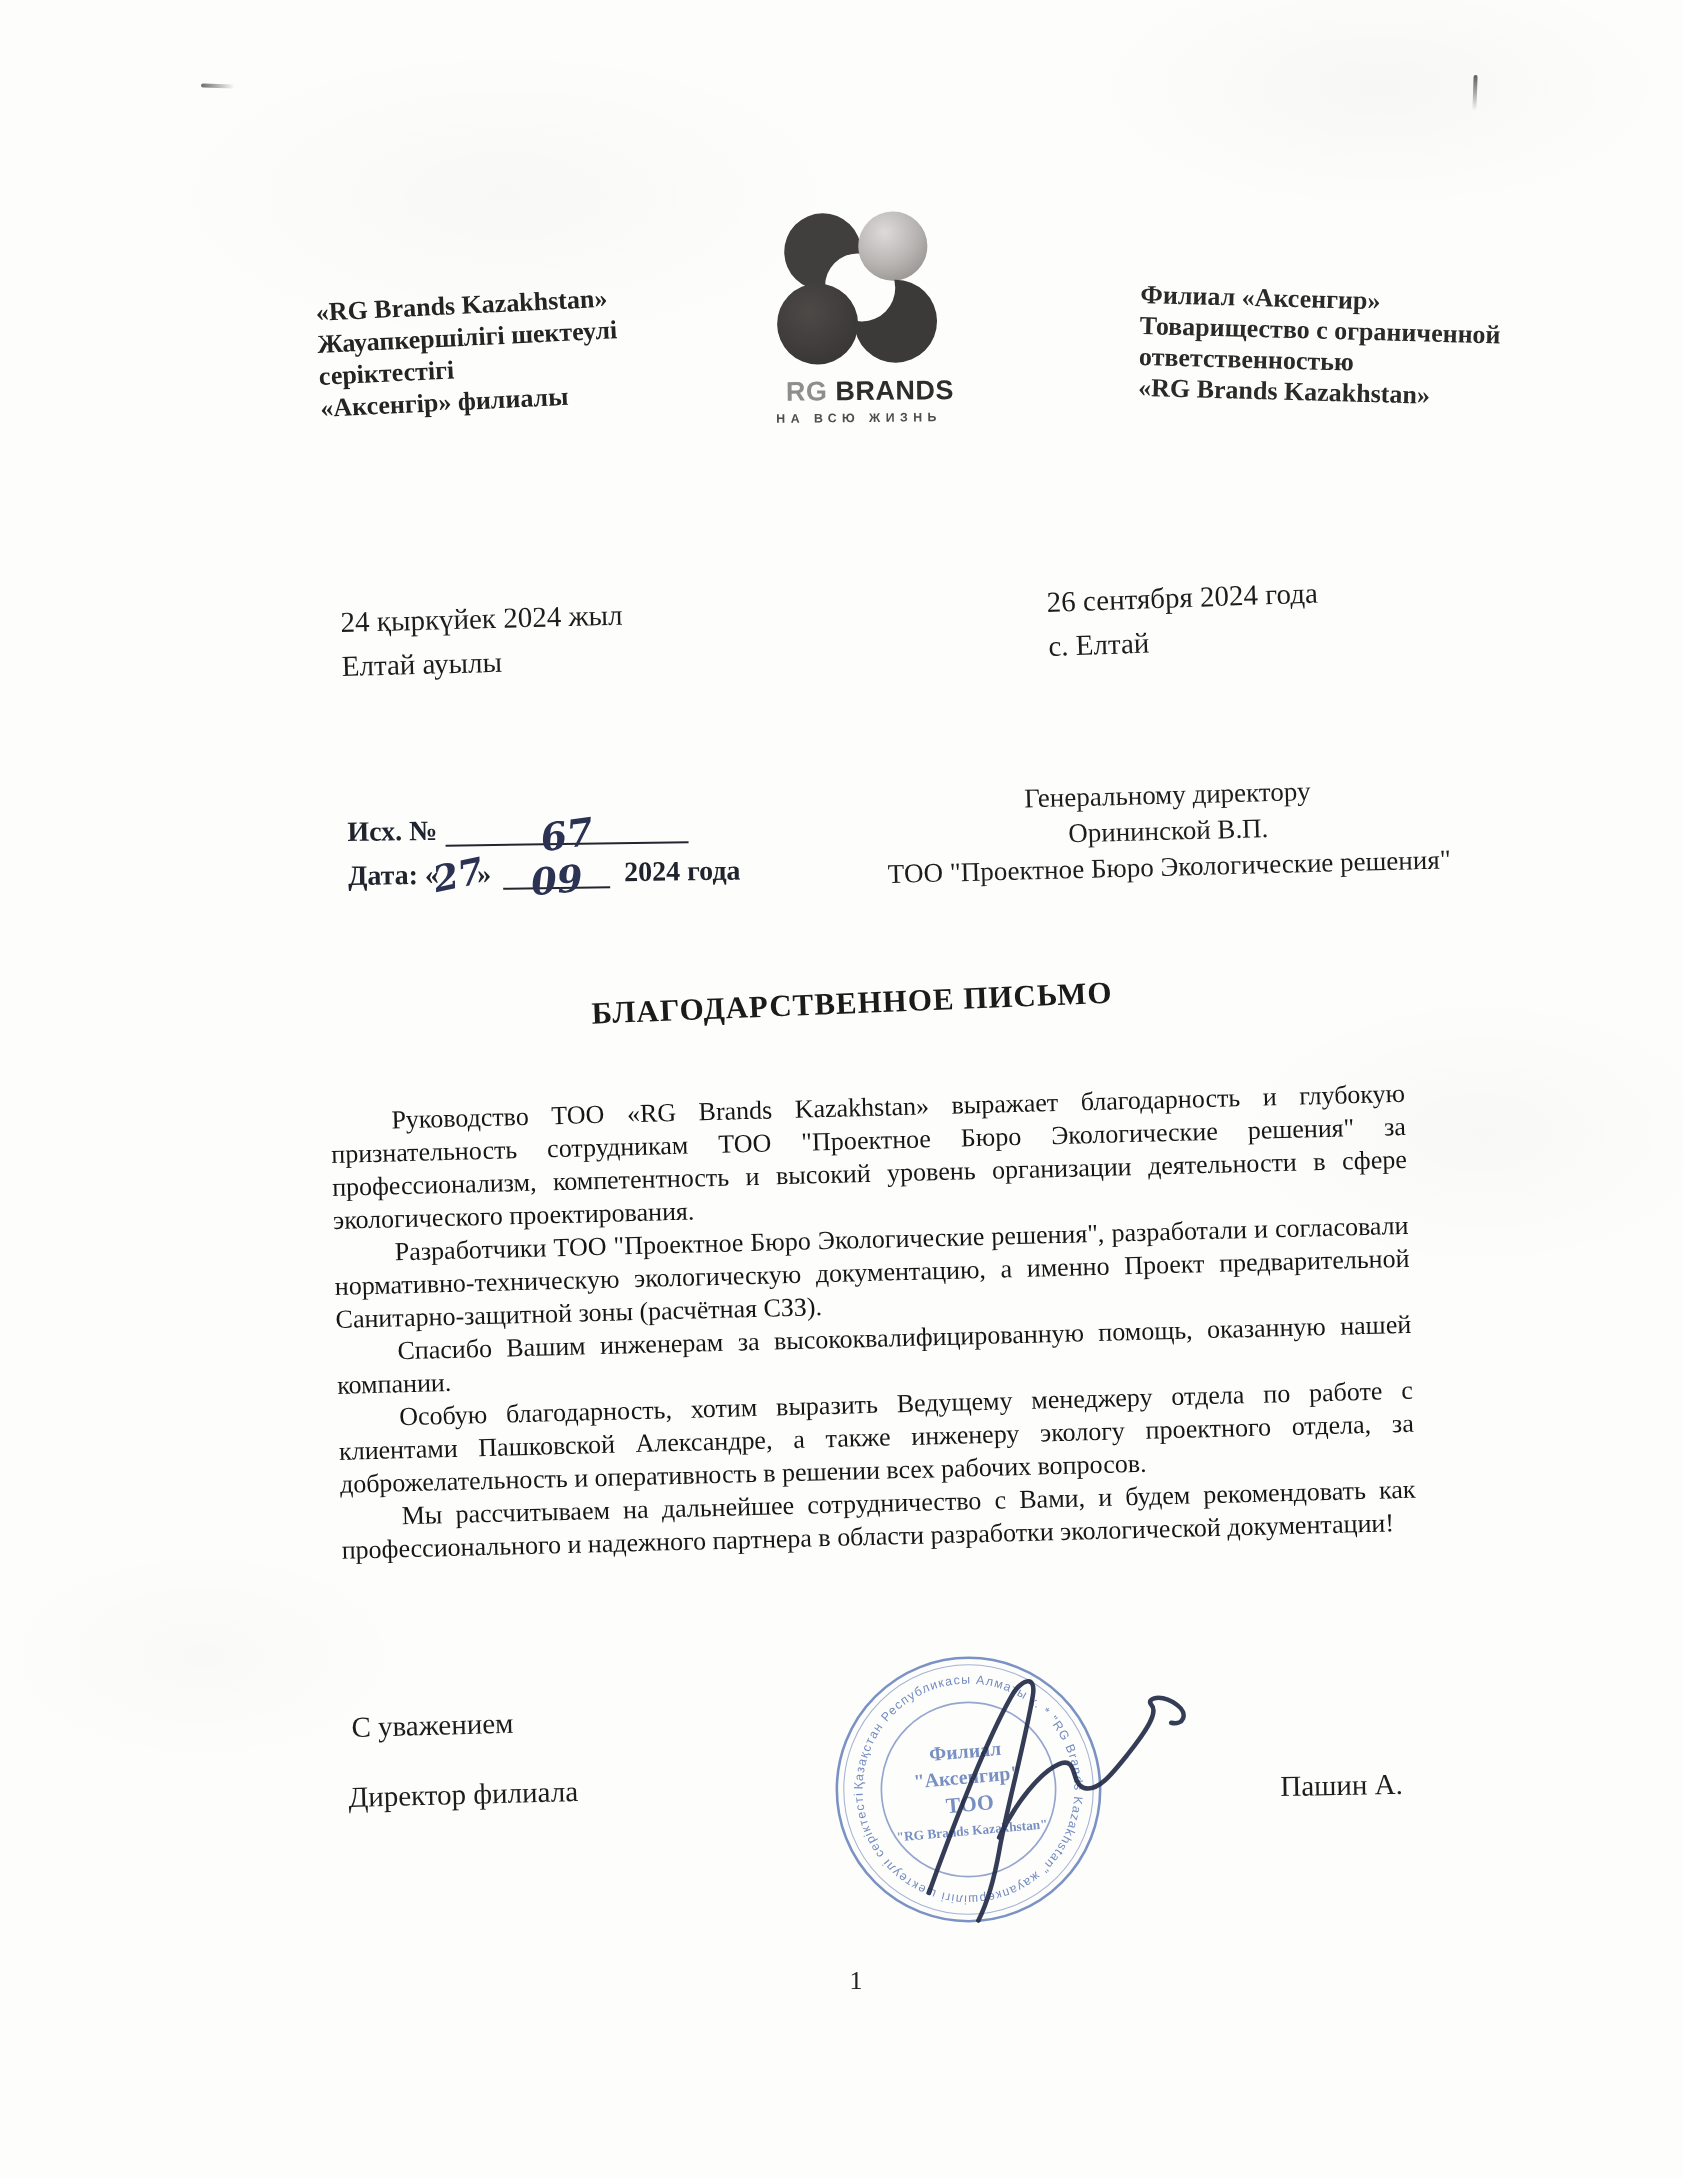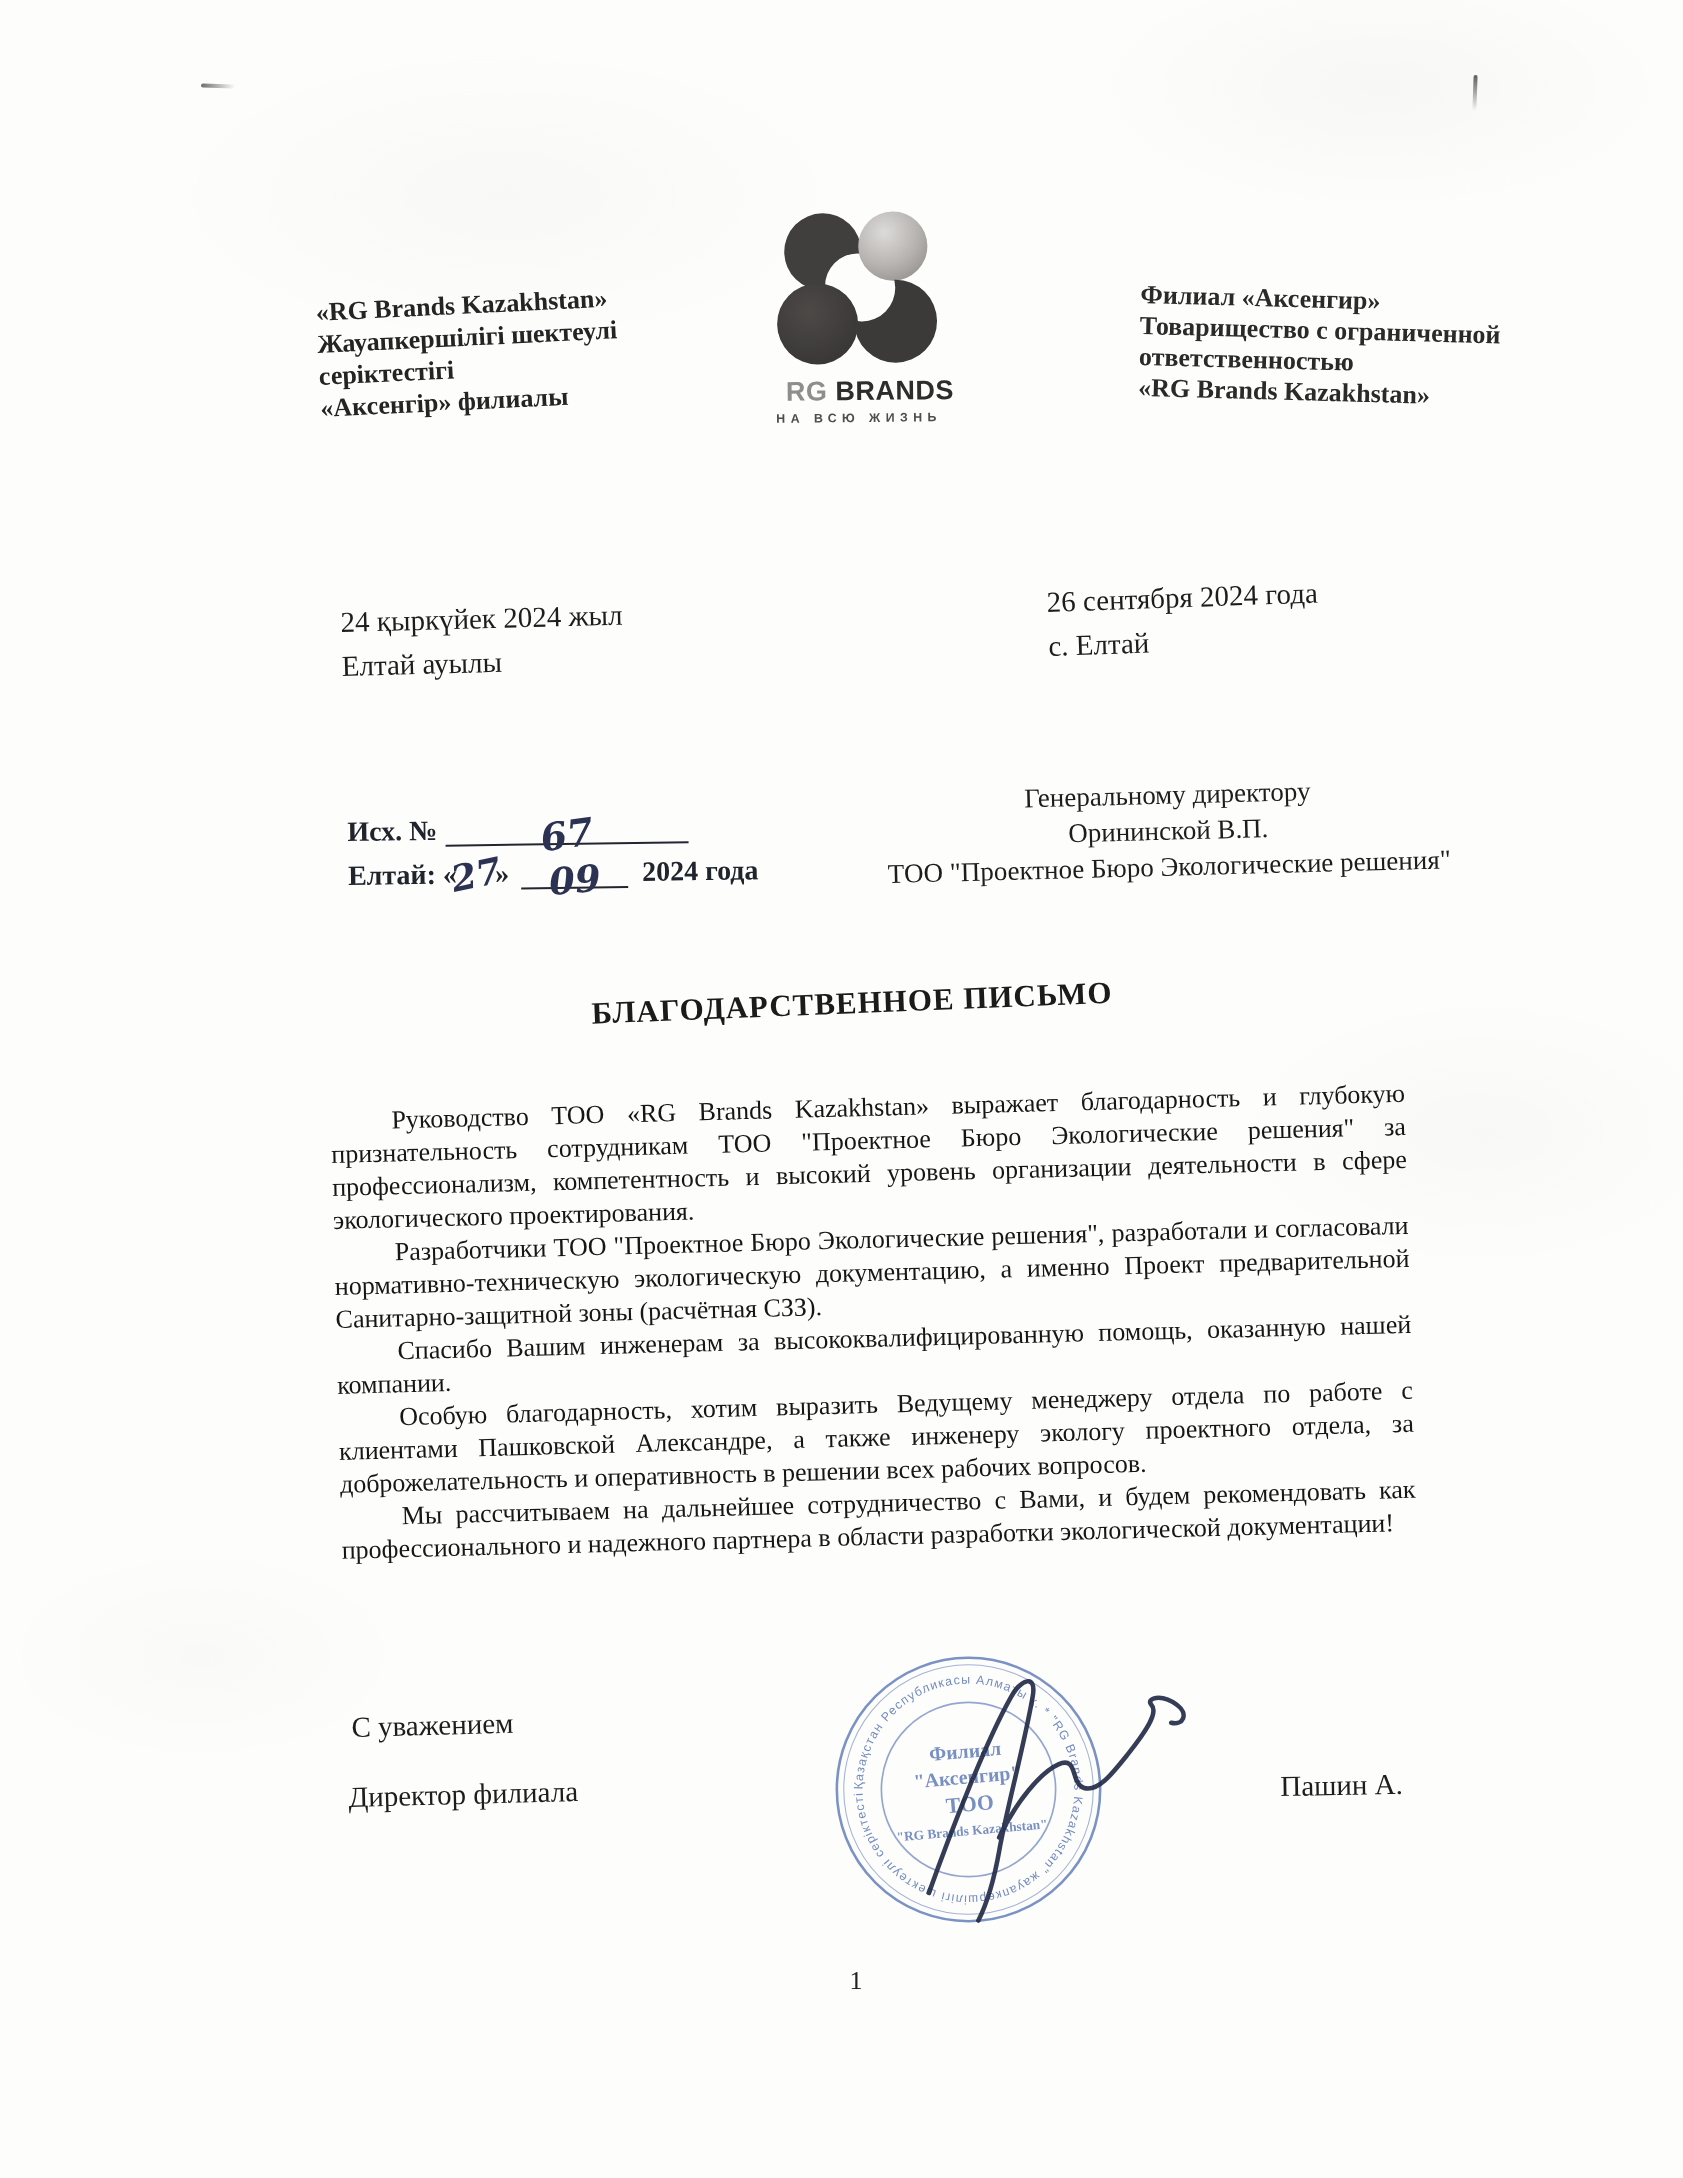--- a/index.html
+++ b/index.html
@@ -124,21 +124,21 @@
     <div>26  сентября 2024 года</div>
     <div>с. Елтай</div>
   </div>
 
   <div class="abs ref">
     <div class="ref-row">
       <span>Исх. №</span>
       <span class="slot slot1"><span class="hand hand-num">67</span></span>
     </div>
     <div class="ref-row">
-      <span>Елтай:</span>&nbsp;
+      <span>Дата:</span>&nbsp;
       <span>«</span><span class="hand hand-day">27</span><span>»</span>
       <span class="slot slot2"><span class="hand hand-month">09</span></span>
       <span>2024 года</span>
     </div>
   </div>
 
   <div class="abs addr">
     <div>Генеральному директору</div>
     <div>Орининской В.П.</div>
     <div>ТОО "Проектное Бюро Экологические решения"</div>

